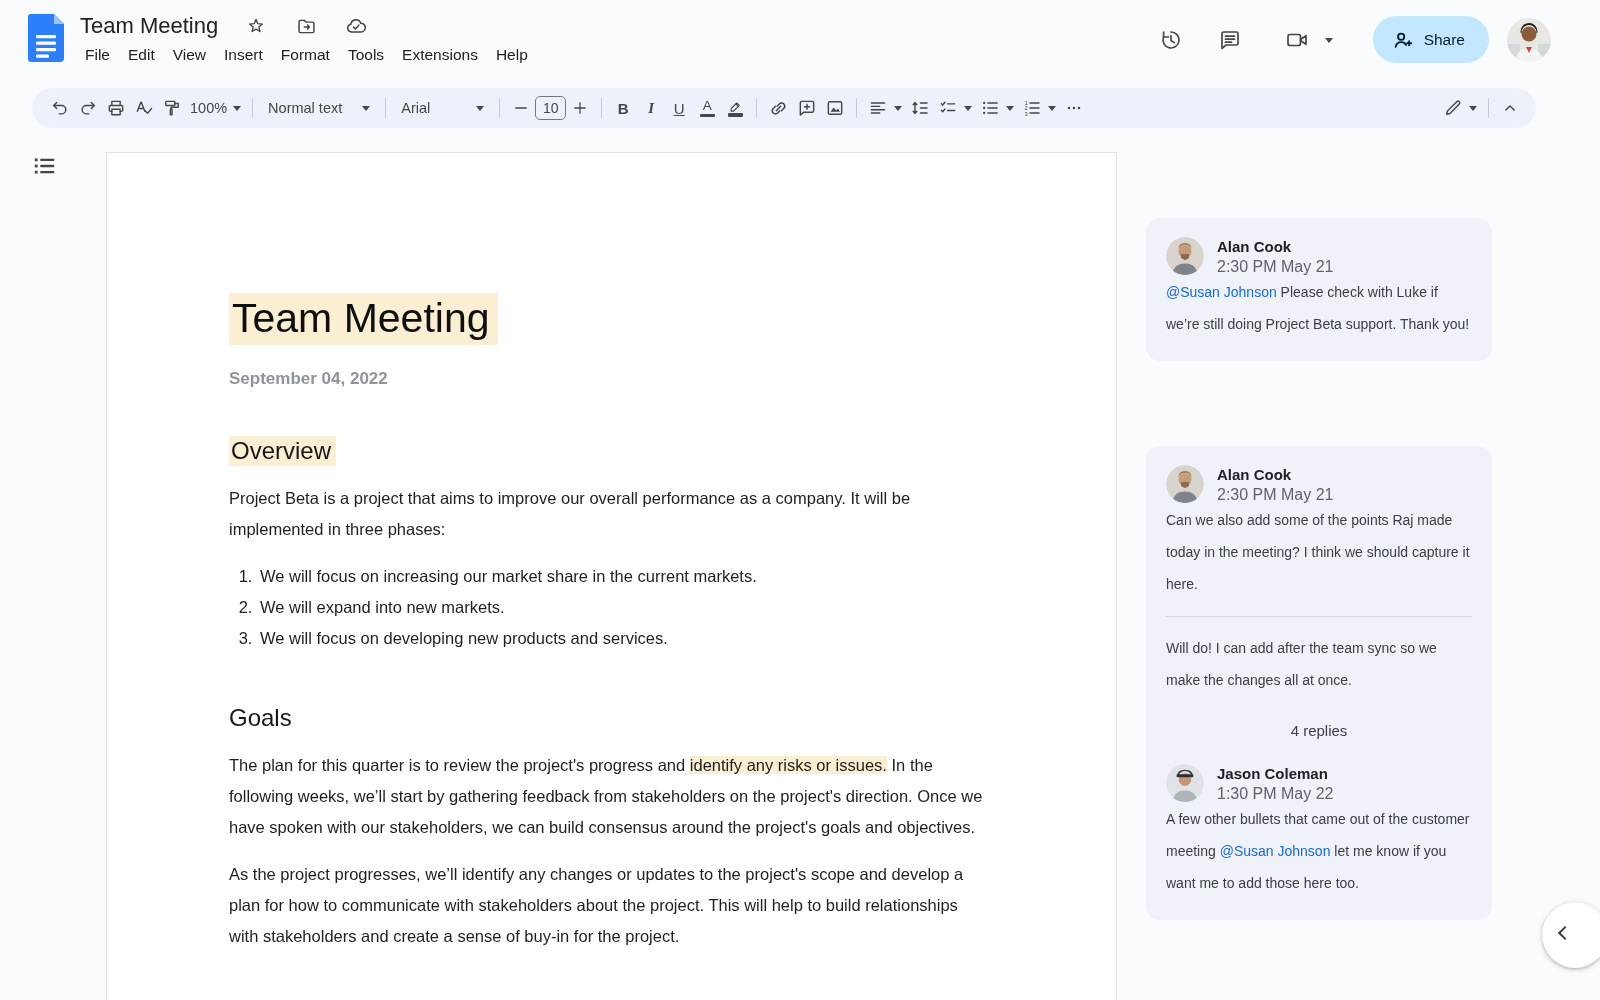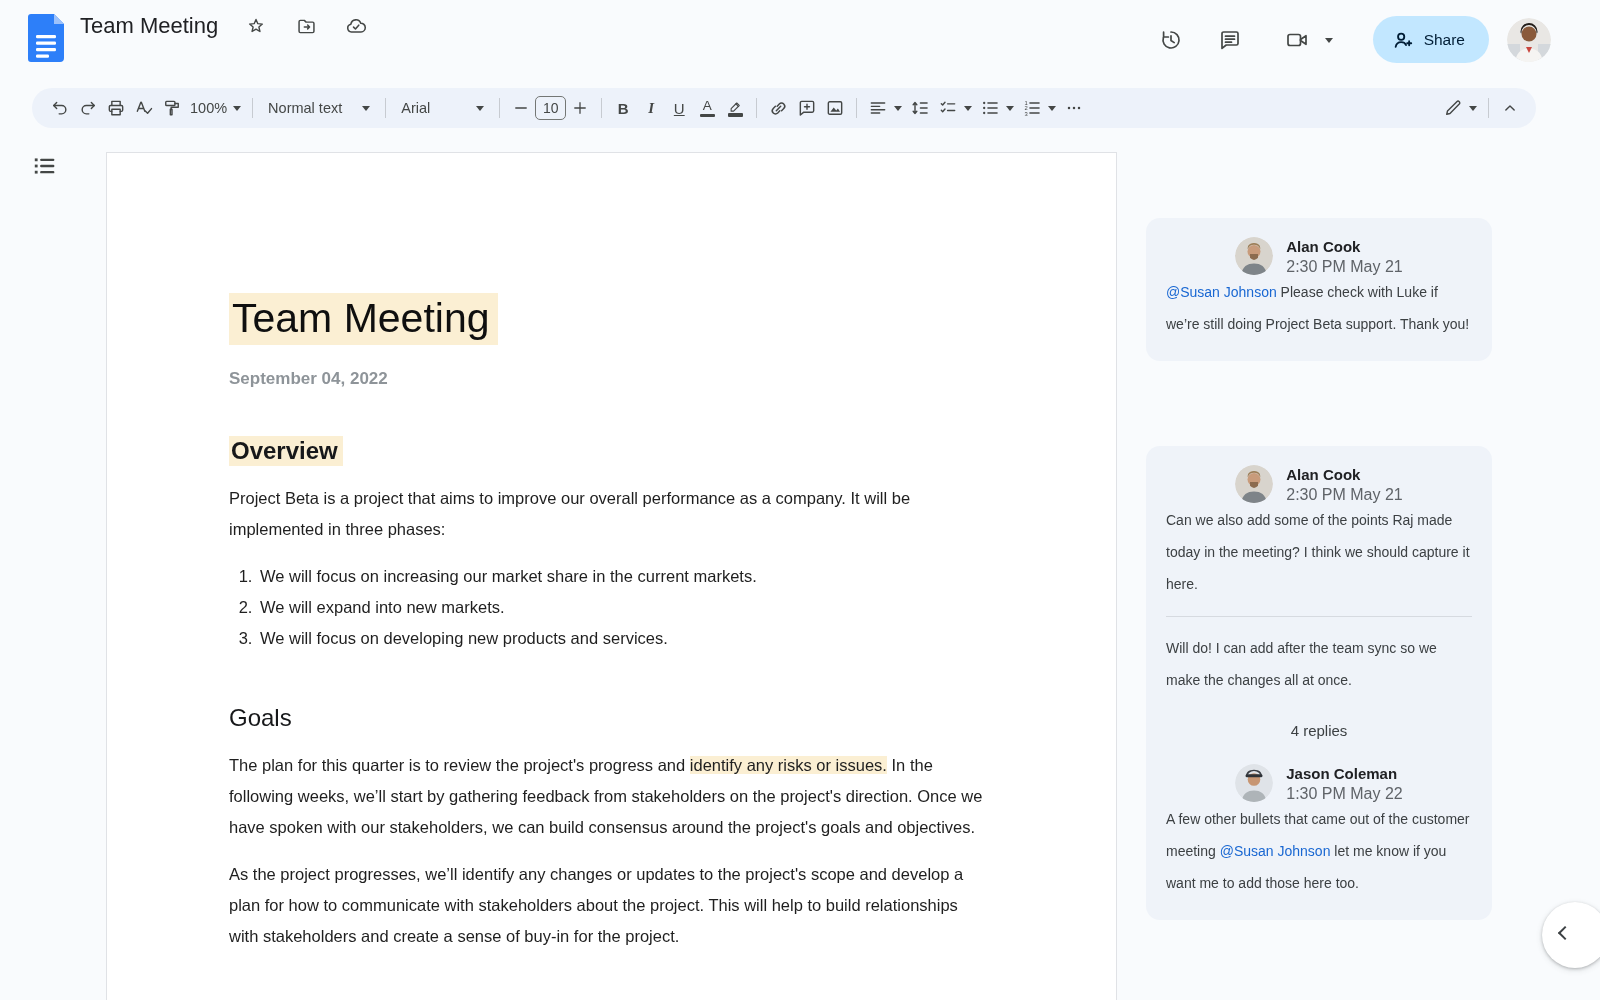--- a/index.html
+++ b/index.html
@@ -47,31 +47,31 @@
 
   
   .doc-page { position:absolute; left:106px; top:152px; width:1011px; height:848px; background:#ffffff;
               border:1px solid #E0E2E6; border-bottom:none; }
   .doc-content { padding:136px 126px 0 122px; color:#1F1F1F; }
   .hl { background:#FBEFD3; }
   .doc-h1 { font-size:41px; font-weight:400; color:#0F0F0F; line-height:58px; }
   .doc-h1 .hl { padding:2px 8px 4px 3px; }
   .doc-date { margin-top:22px; font-size:17px; font-weight:700; color:#8E9499; }
   .doc-h2 { margin-top:46px; font-size:24px; font-weight:500; color:#17181A; line-height:32px; }
-  .doc-h2 .hl { padding:1px 5px 2px 2px;font-weight:bold; }
+  .doc-h2 .hl { padding:1px 5px 2px 2px; }
   .doc-p { margin-top:16px; font-size:16.5px; line-height:31px; max-width:762px; }
   .doc-ol { margin-top:16px; padding-left:28px; font-size:16.5px; line-height:31px; max-width:740px; }
   .doc-ol li { padding-left:3px; }
   .goals-h { margin-top:48px; }
 
   
   .comment-card { position:absolute; left:1146px; width:346px; background:#EFF3F9; border-radius:14px; padding:19px 20px 21px 20px; cursor:pointer; }
   .card-1 { top:218px; }
   .card-2 { top:446px; }
-  .cmt-head { display:flex; align-items:flex-start; gap:13px;justify-content:center; }
+  .cmt-head { display:flex; align-items:flex-start; gap:13px; }
   .cmt-avatar { width:38px; height:38px; border-radius:50%; overflow:hidden; flex:none; }
   .cmt-name { font-size:15px; font-weight:700; color:#202124; line-height:19px; }
   .cmt-time { font-size:16px; color:#5F6368; margin-top:2px; }
   .cmt-body { font-size:14px; line-height:32px; color:#3C4043; }
   .mention { color:#1967D2; cursor:pointer; }
   .cmt-sep { border:none; border-top:1px solid #D6DAE0; margin:16px 0 15px 0; }
   .replies-row { display:flex; align-items:center; gap:12px; margin:14px 0 13px 0;flex-direction:column; }
   .replies-row .line { flex:1; height:1px; background:#C8CCD2; }
   .replies-label { font-size:15px; color:#3C4043; }
 
@@ -110,20 +110,30 @@
       </button>
       <button class="icon-btn" aria-label="saved">
         <svg class="ic" width="22" height="22" viewBox="0 0 24 24">
             <path d="M7 18.5a4.3 4.3 0 0 1-.6-8.5 5.6 5.6 0 0 1 10.8-1 4.3 4.3 0 0 1 .3 9.5z"></path>
             <path d="M9.3 13.2l2.1 2.1 3.6-4.2"></path>
           </svg>
       </button>
     </span>
   </div>
 
+  <nav class="menu-row">
+    <span class="menu-item">File</span>
+    <span class="menu-item">Edit</span>
+    <span class="menu-item">View</span>
+    <span class="menu-item">Insert</span>
+    <span class="menu-item">Format</span>
+    <span class="menu-item">Tools</span>
+    <span class="menu-item">Extensions</span>
+    <span class="menu-item">Help</span>
+  </nav>
 
   <button class="hdr-icon-btn hist-btn" aria-label="version history">
     <svg class="ic" width="24" height="24" viewBox="0 0 24 24">
         <path d="M12 4a8 8 0 1 1-7.6 5.6"></path>
         <path d="M4.6 4.2V9h4.8"></path>
         <path d="M12 7.8v4.7l3.2 2.1"></path>
       </svg>
   </button>
   <button class="hdr-icon-btn cmt-btn" aria-label="comments">
     <svg class="ic" width="24" height="24" viewBox="0 0 24 24">

